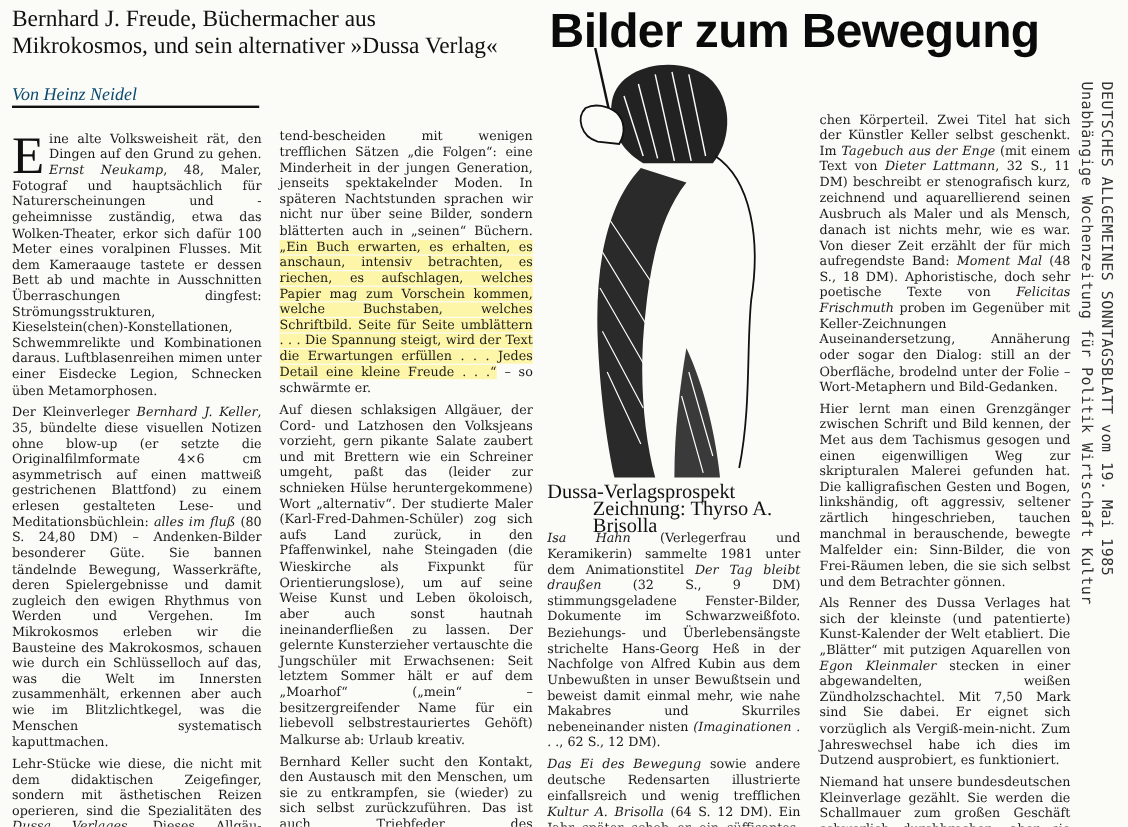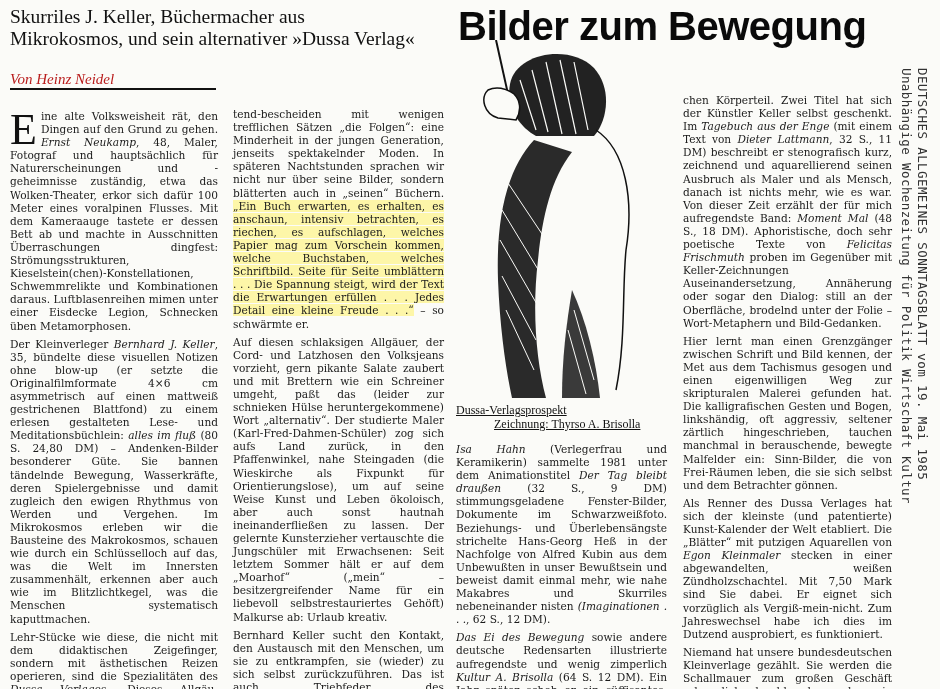--- a/index.html
+++ b/index.html
@@ -7,21 +7,21 @@
     width:940px; height:689px; overflow:hidden; position:relative;
     background:#fbfbf8; color:#1a1a1a;
     font-family:"DejaVu Serif", "Liberation Serif", serif;
   }
   .headline {
     position:absolute; left:10px; top:6px; width:450px;
     font-family:"Liberation Serif", serif; font-size:19.5px; line-height:22px; color:#111;
   }
   .byline {
     position:absolute; left:10px; top:71px;
-    font-family:"Liberation Serif", serif; font-style:italic; font-size:15px; color:#b91c1c;
+    font-family:"Liberation Serif", serif; font-style:italic; font-size:15px; color:#0c4a6e;
   }
   .byline-rule { position:absolute; left:10px; top:88px; width:206px; height:2px; background:#111; }
   .big-title {
     position:absolute; left:458px; top:2px;
     font-family:"Liberation Sans", sans-serif; font-weight:bold; font-size:40px;
     letter-spacing:-0.5px; color:#0a0a0a; line-height:48px;
   }
   .col {
     position:absolute; font-size:10.6px; line-height:13.1px; text-align:justify;
     hyphens:manual;
@@ -33,41 +33,41 @@
   .col4 { left:683px; top:94px; width:209px; }
   .dropcap {
     float:left; font-family:"Liberation Serif", serif; font-size:44px; line-height:36px;
     margin:2px 4px 0 0; color:#111;
   }
   .hl { background:#fdf6a8; }
   em { font-style:italic; }
   .illustration { position:absolute; left:476px; top:40px; width:215px; height:360px; }
   .caption {
     position:absolute; left:456px; top:403px; width:220px;
-    font-family:"Liberation Serif", serif; font-size:12px; line-height:14px; color:#111;text-decoration:underline;
+    font-family:"Liberation Serif", serif; font-size:17px; line-height:14px; color:#111;
   }
   .caption .l2 { display:block; padding-left:38px; }
   .masthead {
     position:absolute; left:891px; top:68px; width:44px; height:480px;
   }
   .masthead .vt {
     position:absolute; top:0; writing-mode:vertical-rl;
     font-family:"DejaVu Sans Mono", "Liberation Mono", monospace; font-size:12.5px;
     letter-spacing:0.4px; color:#333; white-space:nowrap;
   }
   .masthead .m1 { left:24px; }
   .masthead .m2 { left:8px; }
 </style>
 </head>
 <body>
 
 <div>
 
   <div class="headline">
-    <div>Skurriles J. Keller, Büchermacher aus</div>
+    <div>Bernhard J. Freude, Büchermacher aus</div>
     <div>Mikrokosmos, und sein alternativer »Dussa Verlag«</div>
   </div>
   <div class="byline">Von Heinz Neidel</div>
   <div class="byline-rule"></div>
 
   <div class="big-title">Bilder zum Bewegung</div>
 
   <div class="col col1">
     <p>
       <span class="dropcap">E</span><span>ine alte Volksweisheit rät, den Dingen auf den Grund zu gehen. </span><em>Ernst Neukamp</em><span>, 48, Maler, Fotograf und hauptsächlich für Naturerscheinungen und -geheimnisse zuständig, etwa das Wolken-Theater, erkor sich dafür 100 Meter eines voralpinen Flusses. Mit dem Kameraauge tastete er dessen Bett ab und machte in Ausschnitten Überraschungen dingfest: Strömungsstrukturen, Kieselstein(chen)-Konstellationen, Schwemmrelikte und Kombinationen daraus. Luftblasenreihen mimen unter einer Eisdecke Legion, Schnecken üben Metamorphosen.</span>
@@ -111,21 +111,21 @@
   <div class="caption">
     <span>Dussa-Verlagsprospekt</span>
     <span class="l2">Zeichnung: Thyrso A. Brisolla</span>
   </div>
 
   <div class="col col3">
     <p>
       <em>Isa Hahn</em><span> (Verlegerfrau und Keramikerin) sammelte 1981 unter dem Animationstitel </span><em>Der Tag bleibt draußen</em><span> (32 S., 9 DM) stimmungsgeladene Fenster-Bilder, Dokumente im Schwarzweißfoto. Beziehungs- und Überlebensängste strichelte Hans-Georg Heß in der Nachfolge von Alfred Kubin aus dem Unbewußten in unser Bewußtsein und beweist damit einmal mehr, wie nahe Makabres und Skurriles nebeneinander nisten </span><em>(Imaginationen . . .</em><span>, 62 S., 12 DM).</span>
     </p>
     <p>
-      <em>Das Ei des Bewegung</em><span> sowie andere deutsche Redensarten illustrierte aufregendste und wenig zimperlich </span><em>Kultur A. Brisolla</em><span> (64 S. 12 DM). Ein Jahr später schob er ein süffisantes, prickelndes Vergnügen nach: </span>
+      <em>Das Ei des Bewegung</em><span> sowie andere deutsche Redensarten illustrierte einfallsreich und wenig trefflichen </span><em>Kultur A. Brisolla</em><span> (64 S. 12 DM). Ein Jahr später schob er ein süffisantes, prickelndes Vergnügen nach: </span>
     </p>
   </div>
 
   <div class="col col4">
     <p>
       <span>chen Körperteil. Zwei Titel hat sich der Künstler Keller selbst geschenkt. Im </span><em>Tagebuch aus der Enge</em><span> (mit einem Text von </span><em>Dieter Lattmann</em><span>, 32 S., 11 DM) beschreibt er stenografisch kurz, zeichnend und aquarellierend seinen Ausbruch als Maler und als Mensch, danach ist nichts mehr, wie es war. Von dieser Zeit erzählt der für mich aufregendste Band: </span><em>Moment Mal</em><span> (48 S., 18 DM). Aphoristische, doch sehr poetische Texte von </span><em>Felicitas Frischmuth</em><span> proben im Gegenüber mit Keller-Zeichnungen Auseinandersetzung, Annäherung oder sogar den Dialog: still an der Oberfläche, brodelnd unter der Folie – Wort-Metaphern und Bild-Gedanken.</span>
     </p>
     <p>Hier lernt man einen Grenzgänger zwischen Schrift und Bild kennen, der Met aus dem Tachismus gesogen und einen eigenwilligen Weg zur skripturalen Malerei gefunden hat. Die kalligrafischen Gesten und Bogen, linkshändig, oft aggressiv, seltener zärtlich hingeschrieben, tauchen manchmal in berauschende, bewegte Malfelder ein: Sinn-Bilder, die von Frei-Räumen leben, die sie sich selbst und dem Betrachter gönnen.</p>
     <p>
       <span>Als Renner des Dussa Verlages hat sich der kleinste (und patentierte) Kunst-Kalender der Welt etabliert. Die „Blätter“ mit putzigen Aquarellen von </span><em>Egon Kleinmaler</em><span> stecken in einer abgewandelten, weißen Zündholzschachtel. Mit 7,50 Mark sind Sie dabei. Er eignet sich vorzüglich als Vergiß-mein-nicht. Zum Jahreswechsel habe ich dies im Dutzend ausprobiert, es funktioniert.</span>

